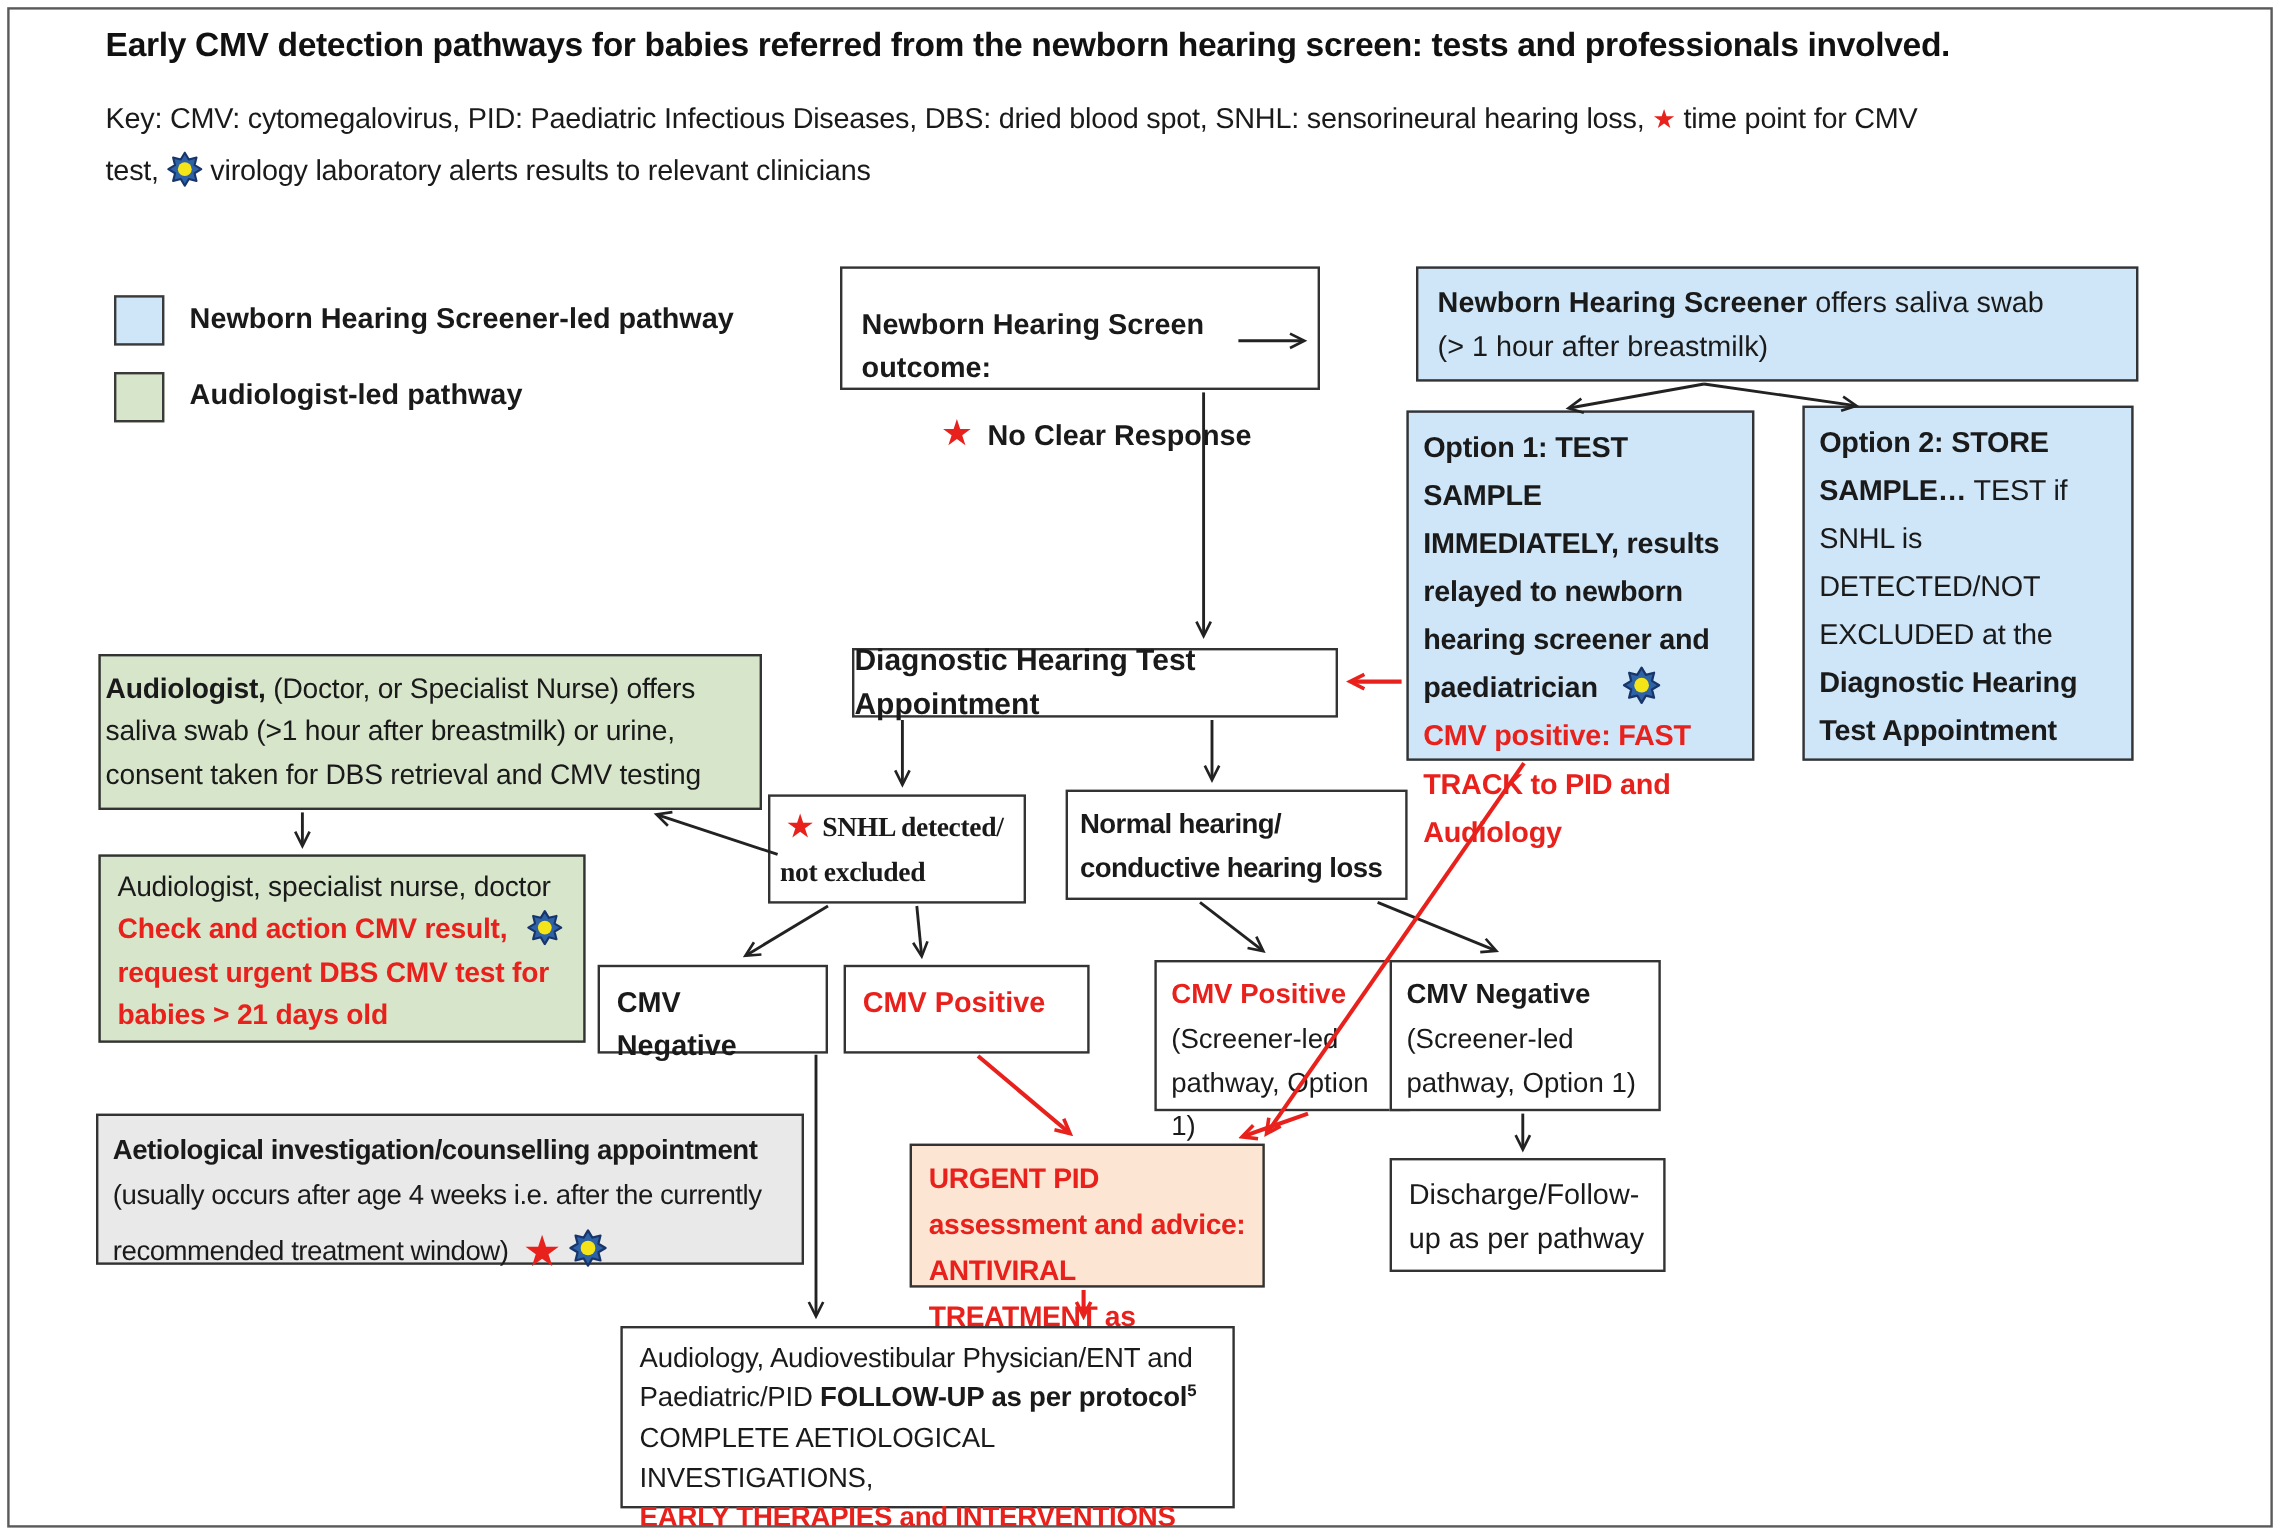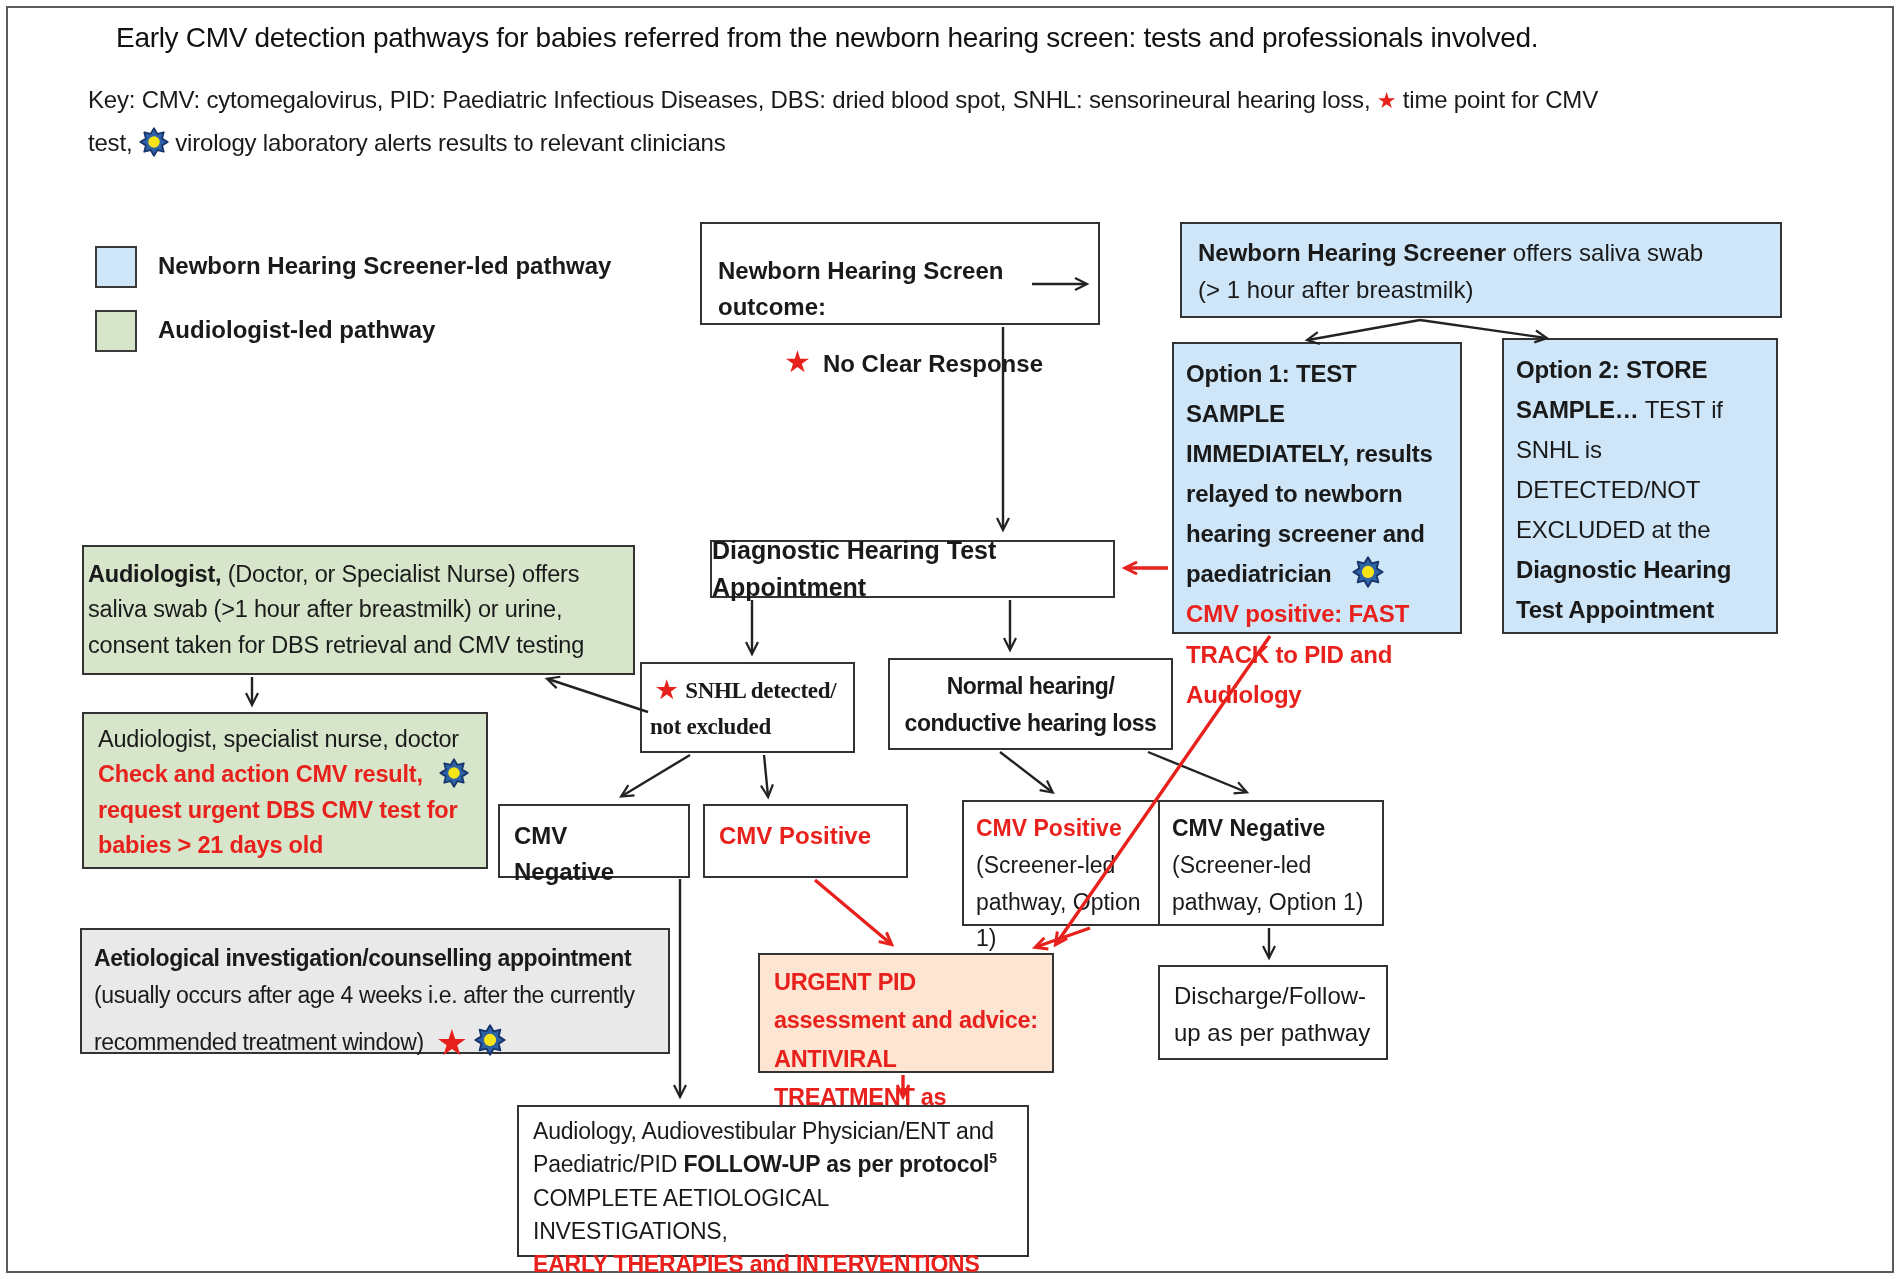--- a/index.html
+++ b/index.html
@@ -1,21 +1,21 @@
 <!DOCTYPE html>
 <html><head>
 <meta charset="utf-8">
 <style>
   html,body{margin:0;padding:0;background:#ffffff;}
   #stage{position:relative;width:1900px;height:1279px;background:#ffffff;
          font-family:"Liberation Sans",sans-serif;color:#1a1a1a;overflow:hidden;}
   #frame{position:absolute;inset:6px;border:2px solid #5a5a5a;pointer-events:none;}
 
-  .title{position:absolute;left:88px;top:22px;width:1780px;font-size:28px;font-weight:normal;
-         letter-spacing:-0.3px;color:#111;margin-left:28px;}
+  .title{position:absolute;left:88px;top:22px;width:1780px;font-size:28px;font-weight:bold;
+         letter-spacing:-0.3px;color:#111;}
   .key{position:absolute;left:88px;top:78px;width:1530px;font-size:24px;line-height:1.8;
        letter-spacing:-0.2px;}
   .star{color:#e8211c;}
   .star.sm{font-size:22px;}
   .flower{display:inline-block;vertical-align:-6px;}
 
   .swatch{position:absolute;width:38px;height:38px;border:2.5px solid #3a3a3a;}
   #sw-blue{left:95px;top:246px;background:#cfe6f8;}
   #sw-green{left:95px;top:310px;background:#d7e5ca;}
   .leg-label{position:absolute;left:158px;font-size:24px;font-weight:bold;}
@@ -50,21 +50,21 @@
   #diagnostic{left:710px;top:540px;width:405px;height:58px;display:flex;align-items:center;
               justify-content:center;font-weight:bold;font-size:25px;padding:0;}
 
   #snhl{left:640px;top:662px;width:215px;height:91px;padding:8px 8px;font-size:23px;
         letter-spacing:-0.3px;line-height:1.55;font-family:Liberation Serif, serif;}
   #snhl .line1{white-space:nowrap;font-weight:bold;}
   #snhl .star{font-size:24px;margin:0 8px 0 6px;}
   #snhl .line2{font-weight:bold;}
 
   #normal{left:888px;top:658px;width:285px;height:92px;padding:8px 10px;font-size:23px;
-          letter-spacing:-0.5px;line-height:1.6;font-weight:bold;white-space:nowrap;text-align:center;}
+          letter-spacing:-0.5px;line-height:1.6;font-weight:bold;white-space:nowrap;}
 
   #cmv-neg{left:498px;top:804px;width:192px;height:74px;font-weight:bold;padding:12px 14px;}
   #cmv-pos{left:703px;top:804px;width:205px;height:74px;padding:12px 14px;}
   #cmv-pos-scr{left:962px;top:800px;width:213px;height:126px;padding:8px 12px;font-size:23px;line-height:1.6;}
   #cmv-neg-scr{left:1158px;top:800px;width:226px;height:126px;padding:8px 12px;font-size:23px;line-height:1.6;}
 
   #aetiological{left:80px;top:928px;width:590px;height:126px;padding:10px 12px;font-size:23px;
                 letter-spacing:-0.4px;line-height:1.6;}
   #aetiological .star{font-size:36px;vertical-align:-5px;margin:0 6px;}
 

